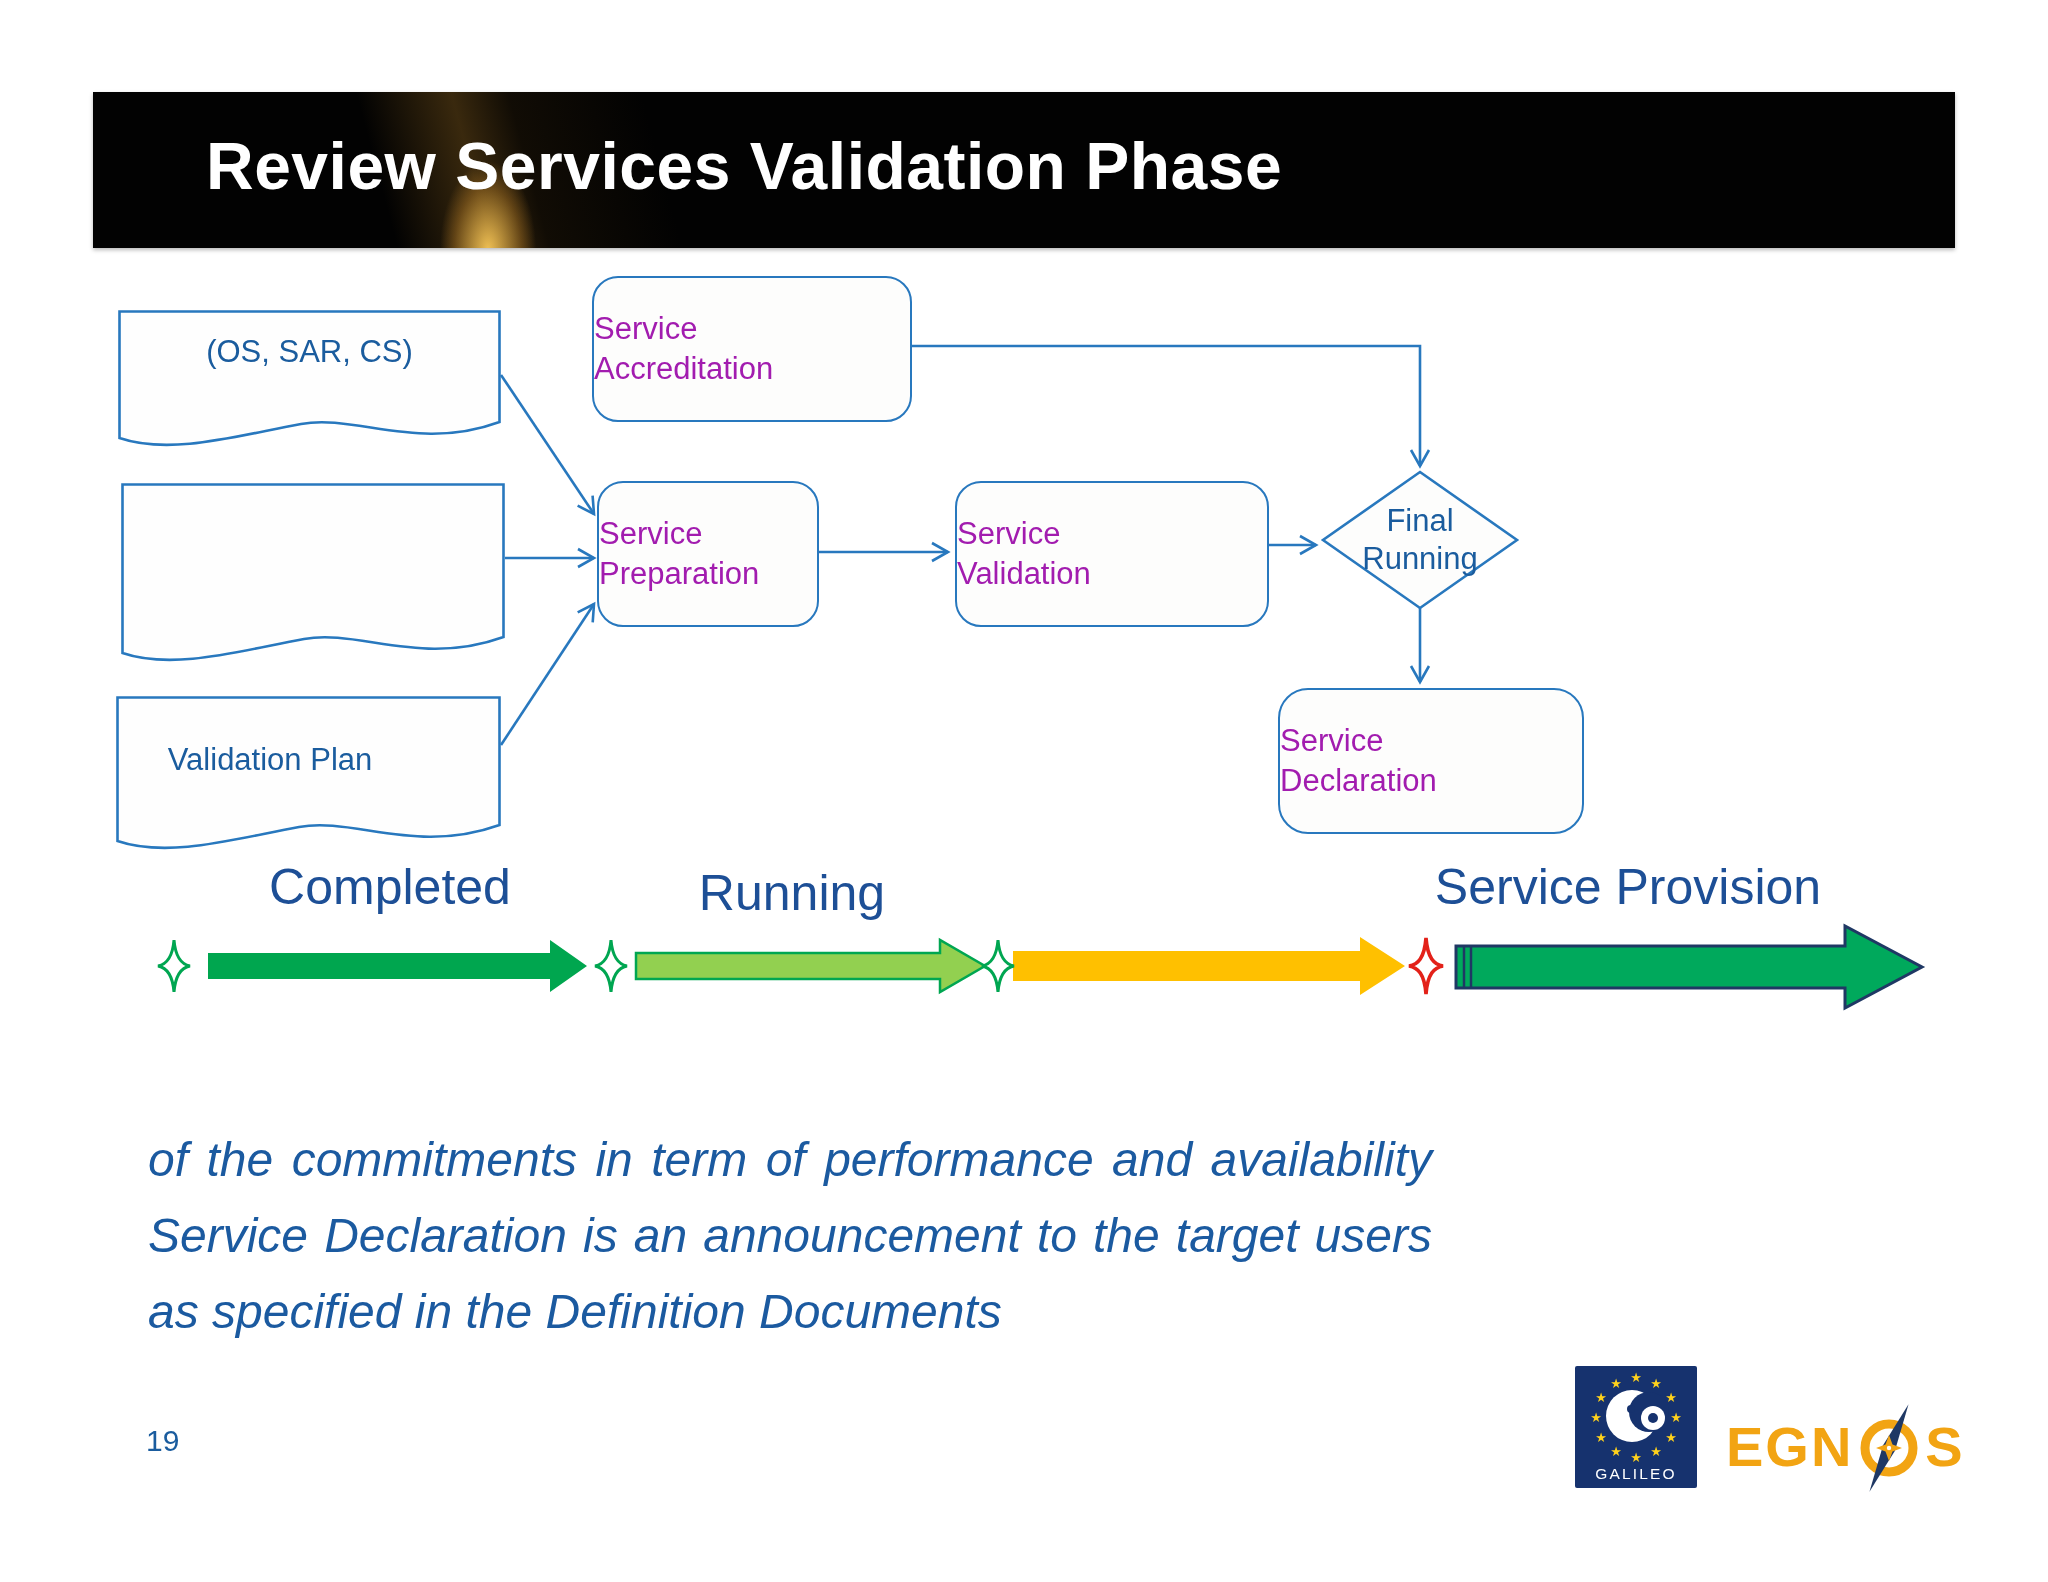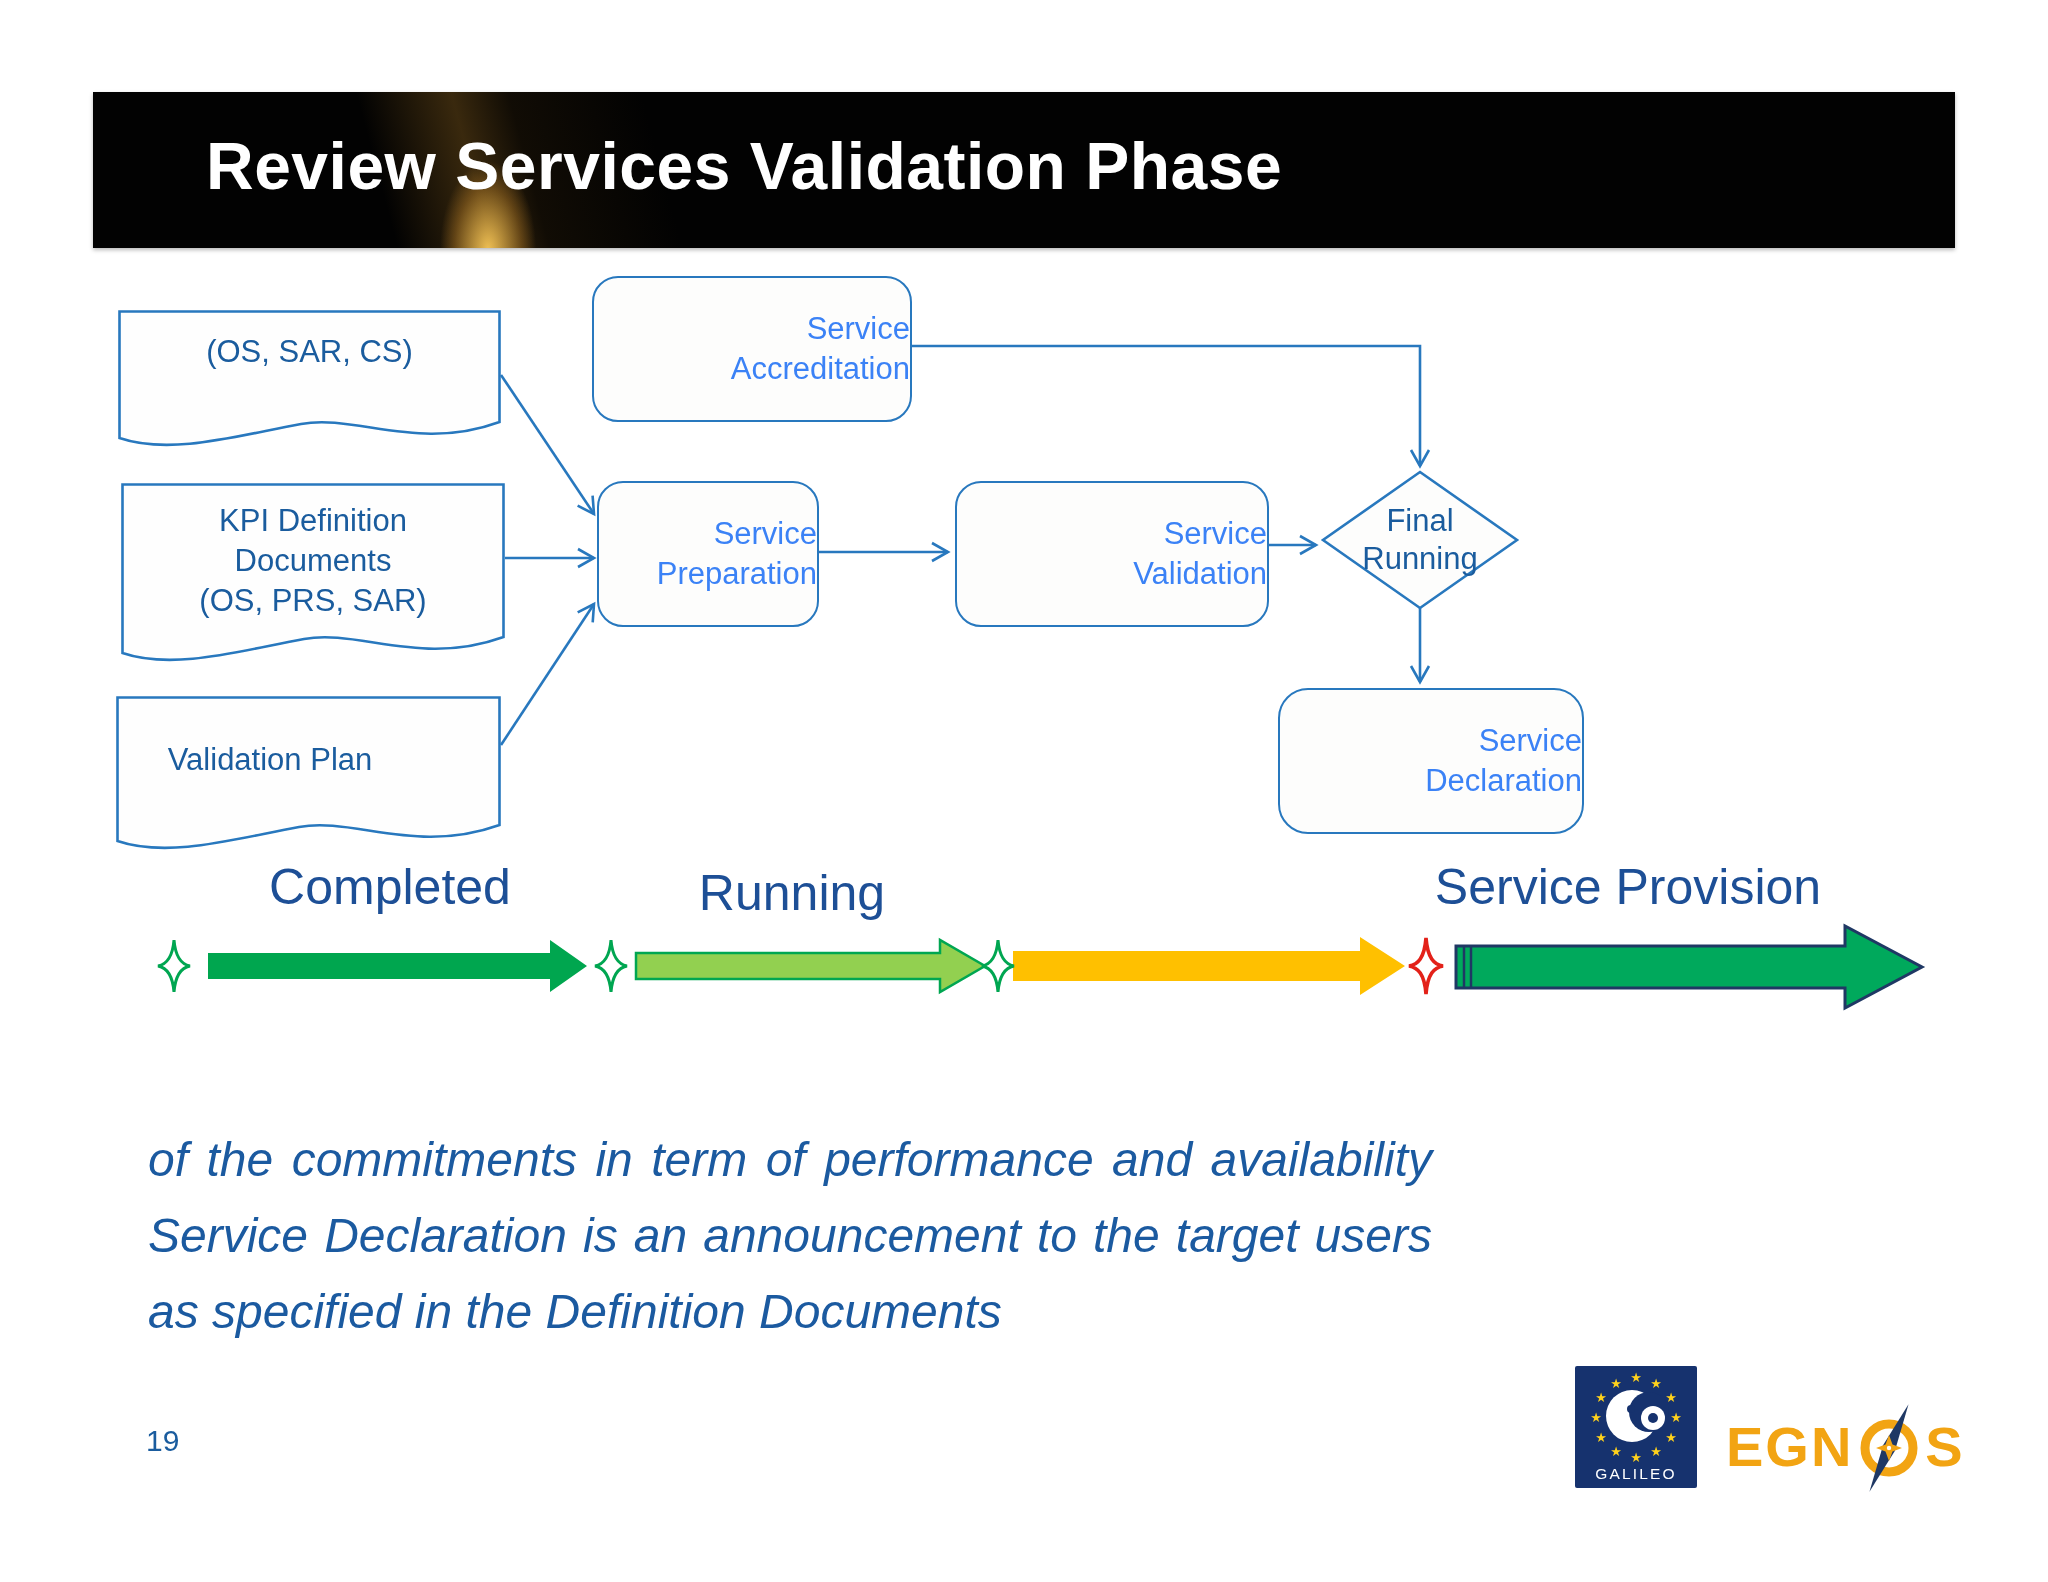--- a/index.html
+++ b/index.html
@@ -23,22 +23,22 @@
   }
 
   
   #diagram-overlay{left:0;top:0;z-index:1;}
   .doc-shape{z-index:2;}
   .doc-shape svg{position:absolute;left:0;top:0;}
   .doc-text{position:absolute;left:0;right:0;text-align:center;
             color:#1A5C9E;font-size:31px;line-height:40px;}
   .proc-box{
     z-index:2;border:2.5px solid #2878BE;border-radius:26px;background:#FDFDFC;
-    display:flex;flex-direction:column;align-items:flex-end;justify-content:center;
-    color:#3b82f6;font-size:31px;line-height:40px;text-align:center;
+    display:flex;flex-direction:column;align-items:flex-start;justify-content:center;
+    color:#a21caf;font-size:31px;line-height:40px;text-align:center;
   }
   .decision-text{
     z-index:2;color:#1A5C9E;font-size:31px;line-height:38px;text-align:center;
   }
 
   
   .tl-label{z-index:2;color:#1D4F96;font-size:50px;white-space:nowrap;transform:translateX(-50%);}
 
   
   .note{left:148px;top:1122px;width:1284px;z-index:2;
@@ -102,25 +102,20 @@
   </svg>
   <div class="doc-text" style="top:22px">
     <div>(OS, SAR, CS)</div>
   </div>
 </div>
 
 <div class="abs doc-shape" style="left:121px;top:483px;width:384px;height:196px">
   <svg width="384" height="196" viewBox="0 0 384 196">
     <path d="M1.5,1.5 H382.5 V154 C300,184 238,146 183,156 C126,166 54,188 1.5,170 Z" fill="#FEFEFE" stroke="#2878BE" stroke-width="2.6"></path>
   </svg>
-  <div class="doc-text" style="top:18px">
-    <div>KPI Definition</div>
-    <div>Documents</div>
-    <div>(OS, PRS, SAR)</div>
-  </div>
 </div>
 
 <div class="abs doc-shape" style="left:116px;top:696px;width:308px;height:162px">
   <svg width="385" height="162" viewBox="0 0 385 162">
     <path d="M1.5,1.5 H383.5 V129 C300,159 238,121 183,131 C126,141 54,163 1.5,145 Z" fill="#FEFEFE" stroke="#2878BE" stroke-width="2.6"></path>
   </svg>
   <div class="doc-text" style="top:44px">
     <div>Validation Plan</div>
   </div>
 </div>

